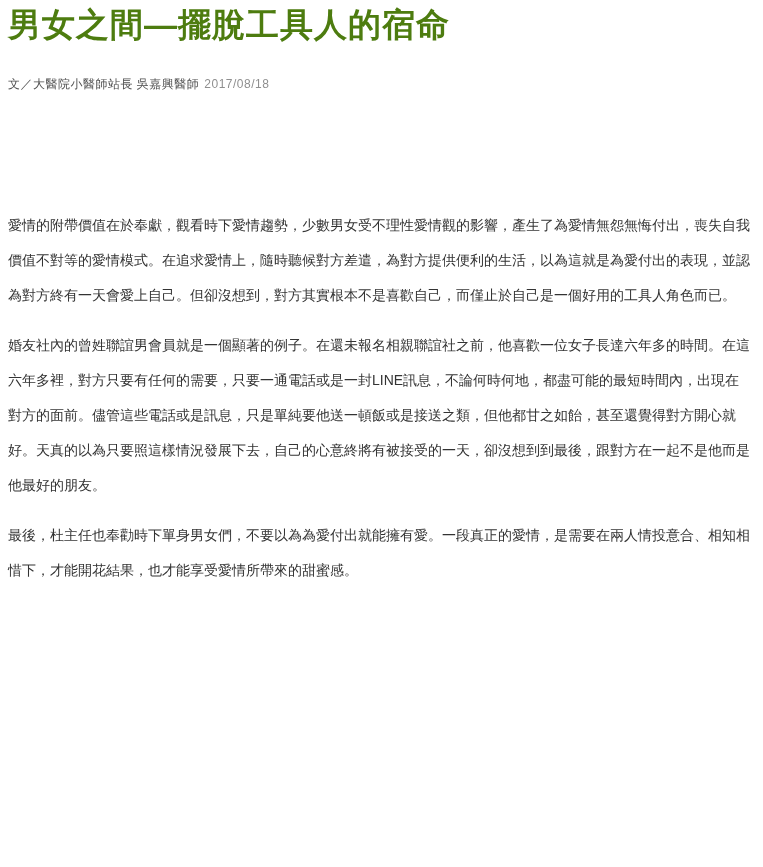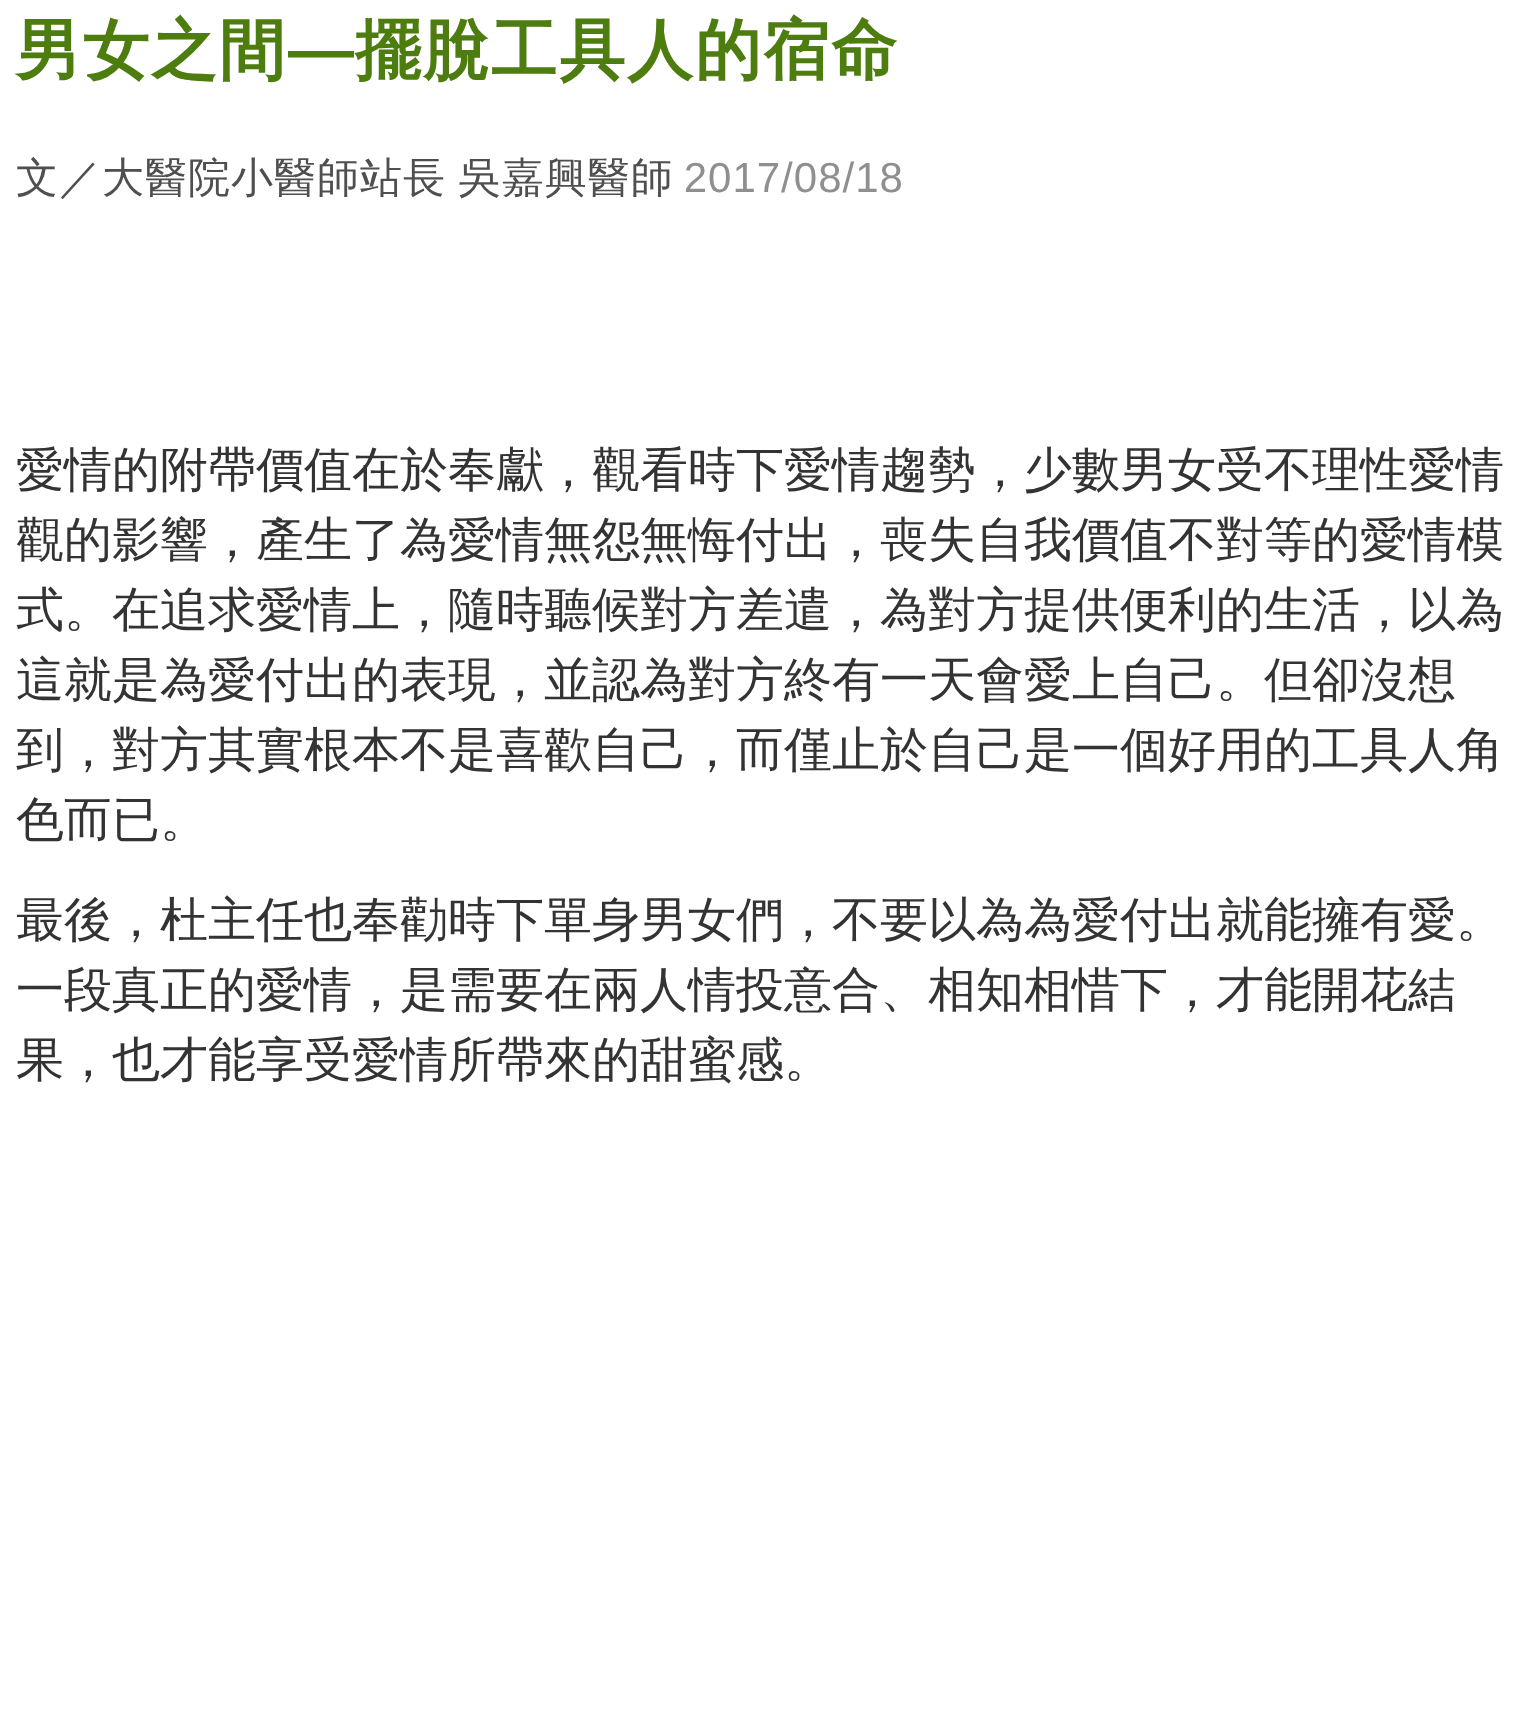--- a/index.html
+++ b/index.html
@@ -20,35 +20,35 @@
   .article-title {
     margin: 0;
     font-size: 33px;
     line-height: 1.28;
     font-weight: bold;
     letter-spacing: 1px;
     color: #4d7c0f;
   }
   .byline {
     margin-top: 31px;
-    font-size: 21px;
+    font-size: 12px;
     line-height: 1.2;
     color: #4f4f4f;
     letter-spacing: 0.5px;
   }
   .byline .byline-date {
     color: #8f8f8f;
     margin-left: 5px;
   }
   .article-body {
     margin-top: 116px;
   }
   .article-body p {
     margin: 0 0 15px 0;
-    font-size: 24px;
+    font-size: 14px;
     line-height: 35px;
     color: #333333;
     letter-spacing: 0;
     text-align: left;
     word-break: break-all;
   }
   .article-body p:last-child {
     margin-bottom: 0;
   }
 </style>
@@ -57,15 +57,16 @@
 
 <div class="page">
   <h1 class="article-title">男女之間—擺脫工具人的宿命</h1>
 
   <div class="byline">
     <span class="byline-author">文／大醫院小醫師站長 吳嘉興醫師</span><span class="byline-date">2017/08/18</span>
   </div>
 
   <div class="article-body">
     <p>愛情的附帶價值在於奉獻，觀看時下愛情趨勢，少數男女受不理性愛情觀的影響，產生了為愛情無怨無悔付出，喪失自我價值不對等的愛情模式。在追求愛情上，隨時聽候對方差遣，為對方提供便利的生活，以為這就是為愛付出的表現，並認為對方終有一天會愛上自己。但卻沒想到，對方其實根本不是喜歡自己，而僅止於自己是一個好用的工具人角色而已。</p>
+    <p>婚友社內的曾姓聯誼男會員就是一個顯著的例子。在還未報名相親聯誼社之前，他喜歡一位女子長達六年多的時間。在這六年多裡，對方只要有任何的需要，只要一通電話或是一封LINE訊息，不論何時何地，都盡可能的最短時間內，出現在對方的面前。儘管這些電話或是訊息，只是單純要他送一頓飯或是接送之類，但他都甘之如飴，甚至還覺得對方開心就好。天真的以為只要照這樣情況發展下去，自己的心意終將有被接受的一天，卻沒想到到最後，跟對方在一起不是他而是他最好的朋友。</p>
     <p>最後，杜主任也奉勸時下單身男女們，不要以為為愛付出就能擁有愛。一段真正的愛情，是需要在兩人情投意合、相知相惜下，才能開花結果，也才能享受愛情所帶來的甜蜜感。</p>
   </div>
 </div>
 
 </body></html>

